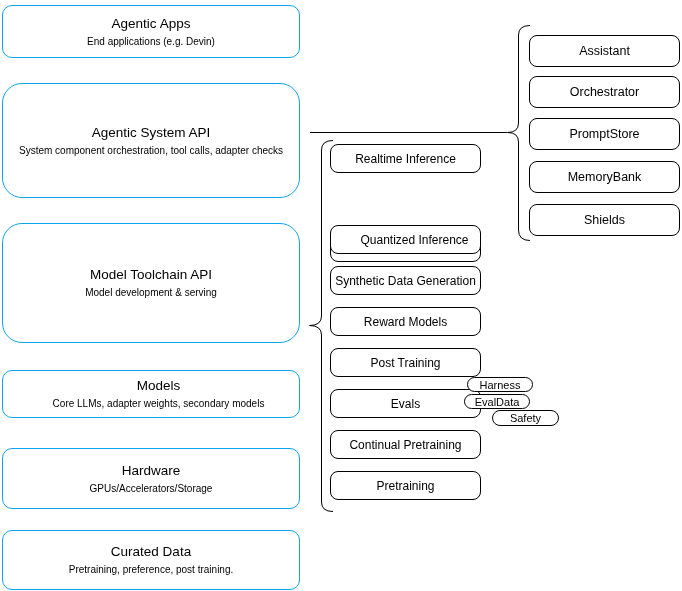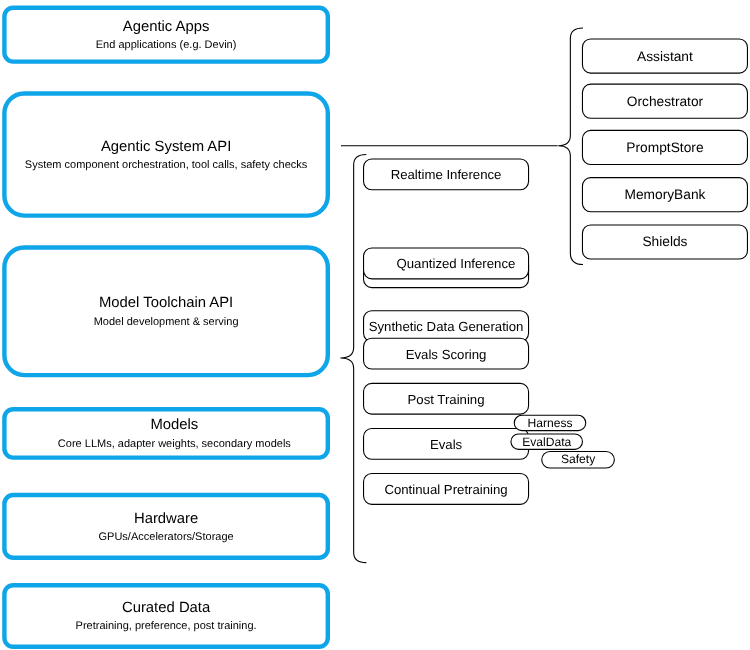--- a/index.html
+++ b/index.html
@@ -19,21 +19,21 @@
     top: 0; left: 0;
     width: 682px; height: 591px;
     pointer-events: none;
   }
 
   
   .lbox {
     position: absolute;
     left: 2px;
     width: 298px;
-    border: 4px solid #0ea5e9;
+    border: 1px solid #0ea5e9;
     background: #ffffff;
     display: flex;
     flex-direction: column;
     align-items: center;
     justify-content: center;
     text-align: center;
     gap: 4px;
     padding: 2px 10px;
   }
   .lbox .box-title { font-size: 13.5px; line-height: 1.15; color: #000000; }
@@ -98,21 +98,21 @@
     <path d="M 333 140.5 Q 321.5 140.5 321.5 150 L 321.5 316 Q 321.5 325.5 309.5 325.5 Q 321.5 325.5 321.5 335 L 321.5 502 Q 321.5 511.5 333 511.5" fill="none" stroke="#000000" stroke-width="1"></path>
   </svg>
 
   <div class="lbox r10" style="top:5px;   height:53px;">
     <div class="box-title">Agentic Apps</div>
     <div class="box-subtitle">End applications (e.g. Devin)</div>
   </div>
 
   <div class="lbox r20" style="top:83px;  height:115px;">
     <div class="box-title">Agentic System API</div>
-    <div class="box-subtitle">System component orchestration, tool calls, safety checks</div>
+    <div class="box-subtitle">System component orchestration, tool calls, adapter checks</div>
   </div>
 
   <div class="lbox r20" style="top:223px; height:120px;">
     <div class="box-title">Model Toolchain API</div>
     <div class="box-subtitle">Model development &amp; serving</div>
   </div>
 
   <div class="lbox r10" style="top:370px; height:48px;padding-left:25px;">
     <div class="box-title">Models</div>
     <div class="box-subtitle">Core LLMs, adapter weights, secondary models</div>
@@ -124,25 +124,26 @@
   </div>
 
   <div class="lbox r10" style="top:530px; height:60px;">
     <div class="box-title">Curated Data</div>
     <div class="box-subtitle">Pretraining, preference, post training.</div>
   </div>
 
   <div class="mbox" style="top:144px;">Realtime Inference</div>
   <div class="mbox" style="top:185px;margin-top:48px;">Batch Inference</div>
   <div class="mbox" style="top:225px;padding-left:18px;">Quantized Inference</div>
-  <div class="mbox" style="top:266px;margin-top:16px;">Synthetic Data Generation</div>
-  <div class="mbox" style="top:307px;">Evals Scoring</div>
+  <div class="mbox" style="top:266px;">Synthetic Data Generation</div>
+  <div class="mbox" style="top:307px;">Reward Models</div>
   <div class="mbox" style="top:348px;">Post Training</div>
   <div class="mbox" style="top:389px;">Evals</div>
   <div class="mbox" style="top:430px;">Continual Pretraining</div>
+  <div class="mbox" style="top:471px;">Pretraining</div>
 
   <div class="pill" style="left:467px; top:377px; width:66px; height:15px;">Harness</div>
   <div class="pill" style="left:464px; top:394px; width:66px; height:15px;">EvalData</div>
   <div class="pill" style="left:492px; top:410px; width:67px; height:16px;">Safety</div>
 
   <div class="rbox" style="top:35px;">Assistant</div>
   <div class="rbox" style="top:76px;">Orchestrator</div>
   <div class="rbox" style="top:118px;">PromptStore</div>
   <div class="rbox" style="top:161px;">MemoryBank</div>
   <div class="rbox" style="top:204px;">Shields</div>

